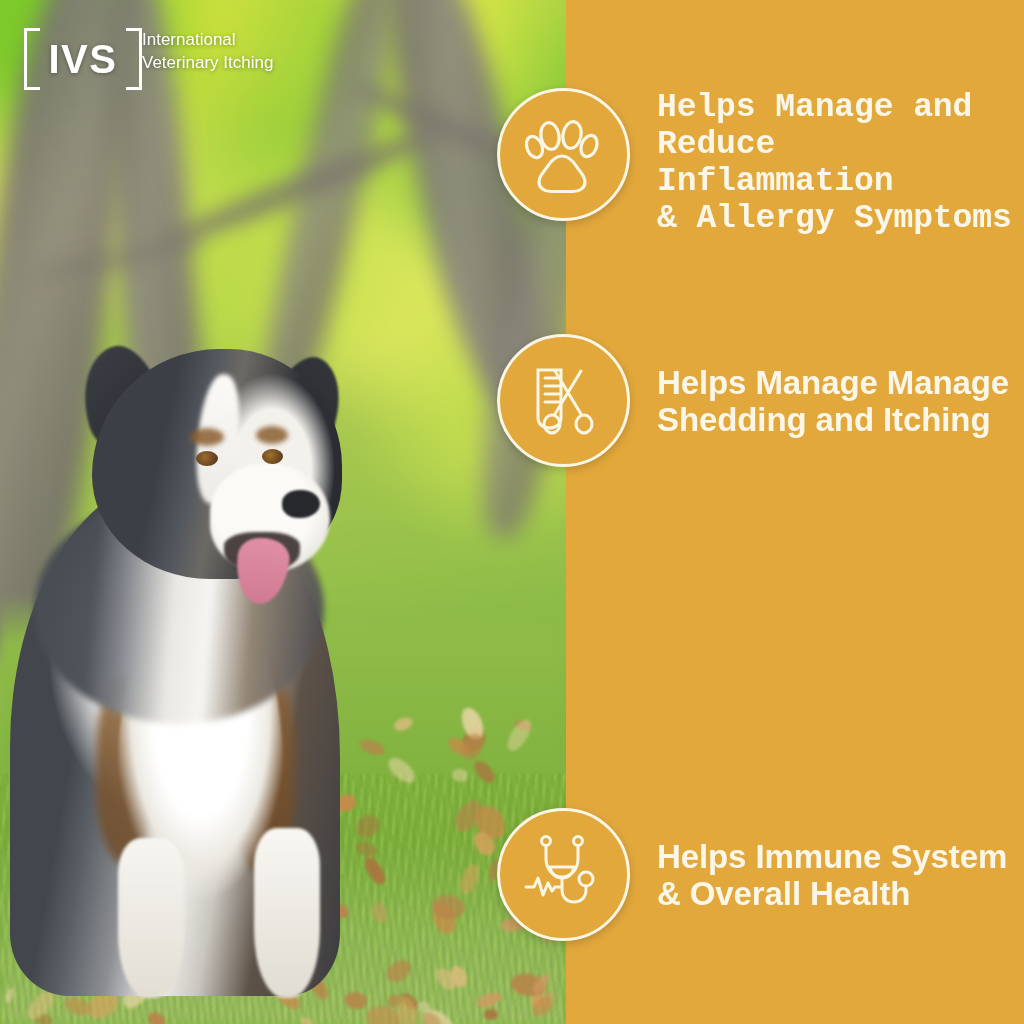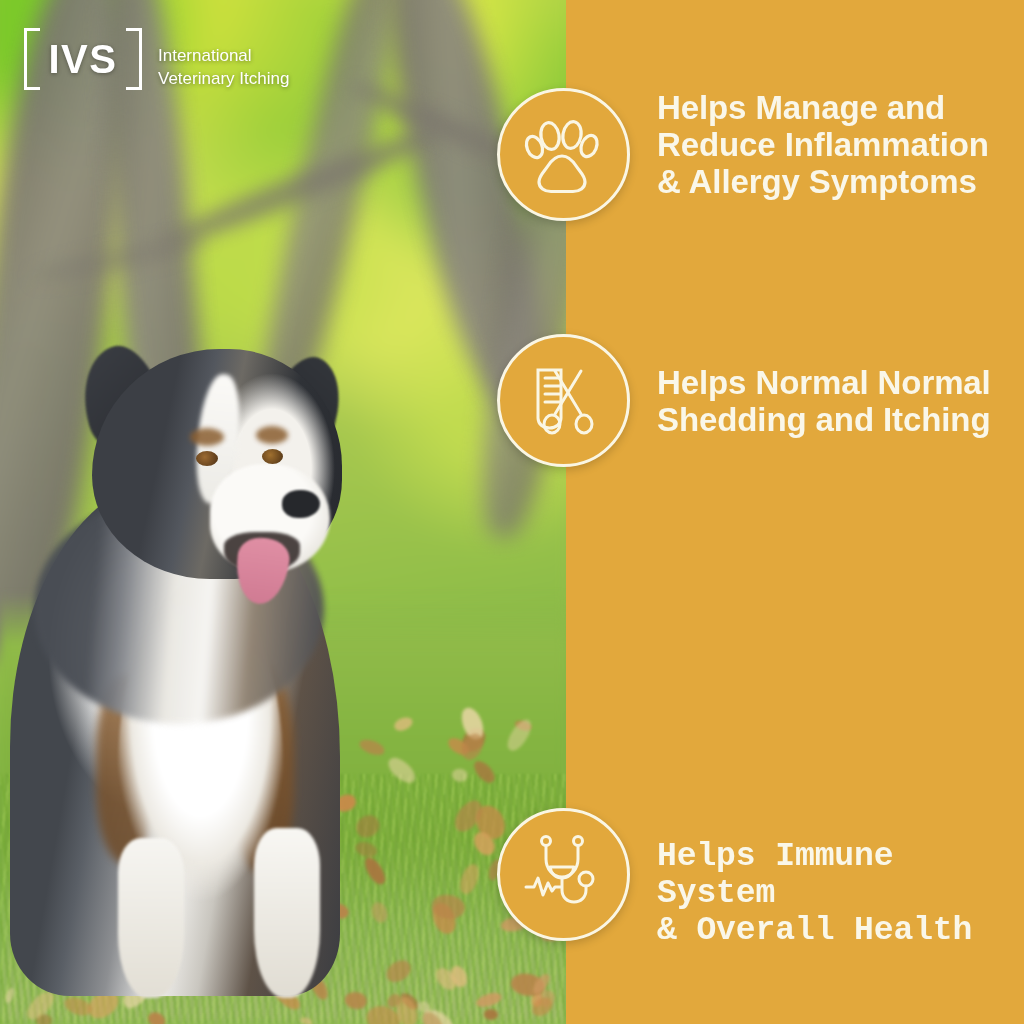--- a/index.html
+++ b/index.html
@@ -142,21 +142,21 @@
     display:flex; align-items:center; justify-content:center;
   }
   .icon-circle svg { display:block; }
   .row-text {
     position:absolute; left:657px;
     color:#FAF7E9; font-size:33px; line-height:37px; font-weight:bold;
     letter-spacing:-.1px; white-space:pre-line;
   }
 
   
-  .logo { position:absolute; left:24px; top:28px; display:flex; align-items:flex-end; gap:16px; }
+  .logo { position:absolute; left:24px; top:28px; display:flex; align-items:flex-start; gap:0; }
   .logo-mark { position:relative; width:118px; height:62px; display:flex; align-items:center; justify-content:center; }
   .logo-mark .brk {
     position:absolute; top:0; width:16px; height:62px;
     border-top:3px solid #fff; border-bottom:3px solid #fff;
   }
   .logo-mark .brk.l { left:0; border-left:3px solid #fff; }
   .logo-mark .brk.r { right:0; border-right:3px solid #fff; }
   .logo-ivs {
     color:#fff; font-size:40px; font-weight:bold; letter-spacing:1.5px;
     text-shadow:0 1px 4px rgba(0,0,0,.35);
@@ -334,21 +334,21 @@
   <div class="logo">
     <div class="logo-mark">
       <span class="brk l"></span>
       <span class="logo-ivs">IVS</span>
       <span class="brk r"></span>
     </div>
     <div class="logo-sub">International
 Veterinary Itching</div>
   </div>
 
-  <div class="row" style="top:0;height:308px;">
+  <div class="row" style="top:0;height:308px;font-family:Liberation Mono, monospace;">
     <div class="icon-circle" style="left:497px; top:88px;">
       <svg width="86" height="86" viewBox="0 0 86 86" fill="none" stroke="#FAF6E4" stroke-width="3.2">
         <ellipse cx="29" cy="24" rx="9" ry="13.5" transform="rotate(-10 29 24)"></ellipse>
         <ellipse cx="51" cy="23" rx="9" ry="13.5" transform="rotate(10 51 23)"></ellipse>
         <ellipse cx="13.5" cy="35" rx="7.5" ry="11" transform="rotate(-22 13.5 35)"></ellipse>
         <ellipse cx="68" cy="34" rx="7.5" ry="11" transform="rotate(22 68 34)"></ellipse>
         <path d="M41 44c7 0 11 5 14.5 10.5C59 60 64 63.5 64 70c0 6-5.5 9.5-12 9.5h-22C23.5 79.5 18 76 18 70c0-6.5 5-10 8.5-15.5C30 49 34 44 41 44z"></path>
       </svg>
     </div>
     <div class="row-text" style="top:89px;">Helps Manage and
@@ -360,34 +360,34 @@
     <div class="icon-circle" style="left:497px; top:26px;">
       <svg width="86" height="86" viewBox="0 0 86 86" fill="none" stroke="#FAF6E4" stroke-width="3" stroke-linecap="round">
         <path d="M17 12h23v48c0 6-5 10-11.5 10S17 66 17 60V12z"></path>
         <path d="M24 20h15M24 28h15M24 36h15M24 44h15"></path>
         <path d="M60 13L34 56"></path>
         <path d="M34 13l26 43"></path>
         <ellipse cx="31" cy="66" rx="8" ry="9"></ellipse>
         <ellipse cx="63" cy="66" rx="8" ry="9"></ellipse>
       </svg>
     </div>
-    <div class="row-text" style="top:56px;">Helps Normal Normal
+    <div class="row-text" style="top:56px;">Helps Manage Manage
 Shedding and Itching</div>
   </div>
 
 
   <div class="row" style="top:784px;height:240px;">
     <div class="icon-circle" style="left:497px; top:24px;">
       <svg width="88" height="88" viewBox="0 0 88 88" fill="none" stroke="#FAF6E4" stroke-width="3" stroke-linecap="round" stroke-linejoin="round">
         <circle cx="26" cy="10" r="4.5"></circle>
         <circle cx="58" cy="10" r="4.5"></circle>
         <path d="M26 15v13c0 10 7 18 16 18s16-8 16-18V15"></path>
         <path d="M30 36h24c-1 7-6 11-12 11s-11-4-12-11z"></path>
         <path d="M42 47v12c0 7 5 12 12 12s12-5 12-12v-4"></path>
         <circle cx="66" cy="48" r="7"></circle>
         <path d="M6 56h8l4-9 5 17 5-12 4 8 3-4h6"></path>
       </svg>
     </div>
-    <div class="row-text" style="top:54px;font-family:Liberation Mono, monospace;">Helps Immune System
+    <div class="row-text" style="top:54px;">Helps Immune System
 &amp; Overall Health</div>
   </div>
 
 </div>
 
 </body></html>

